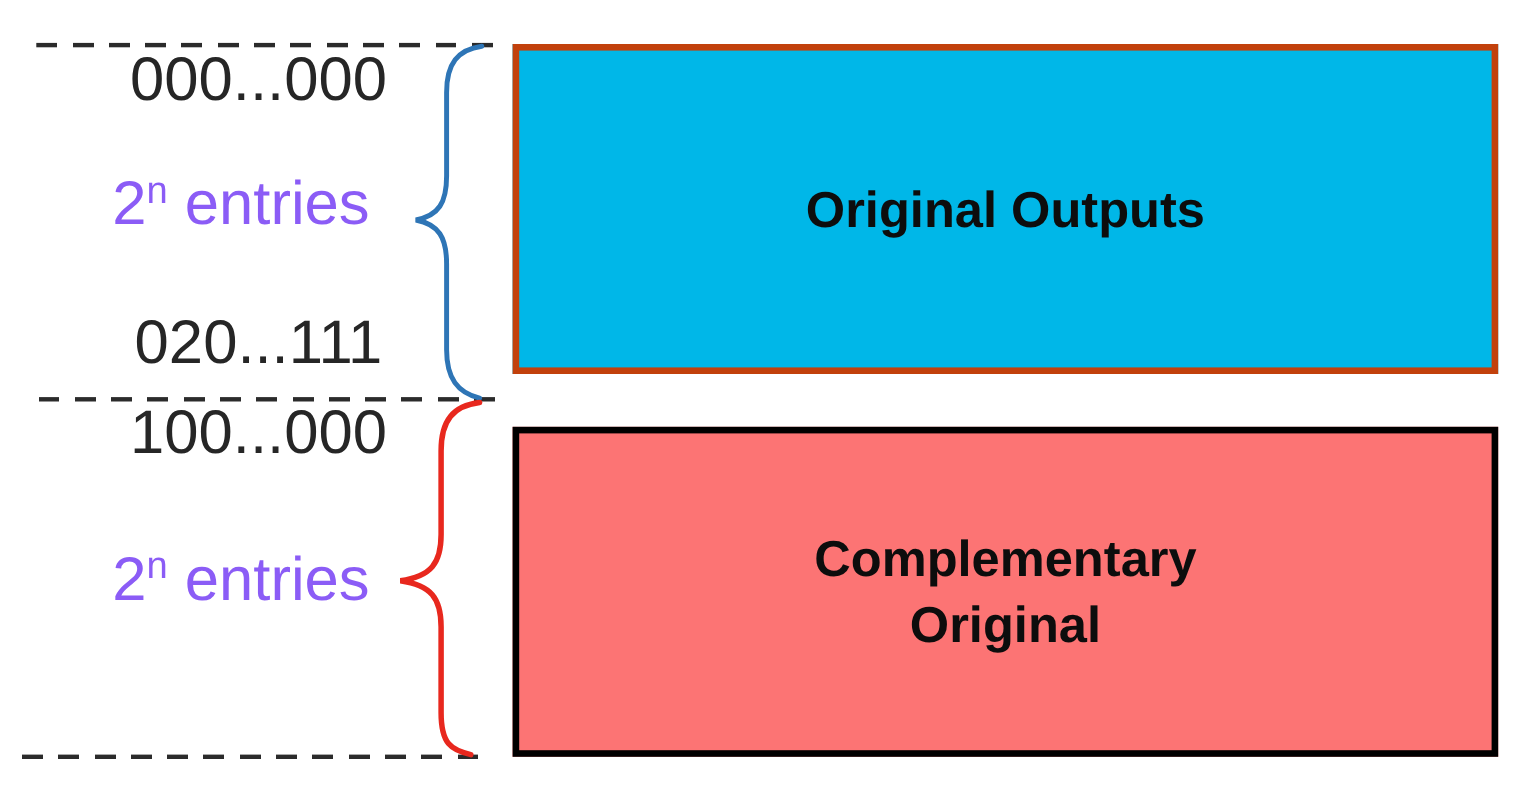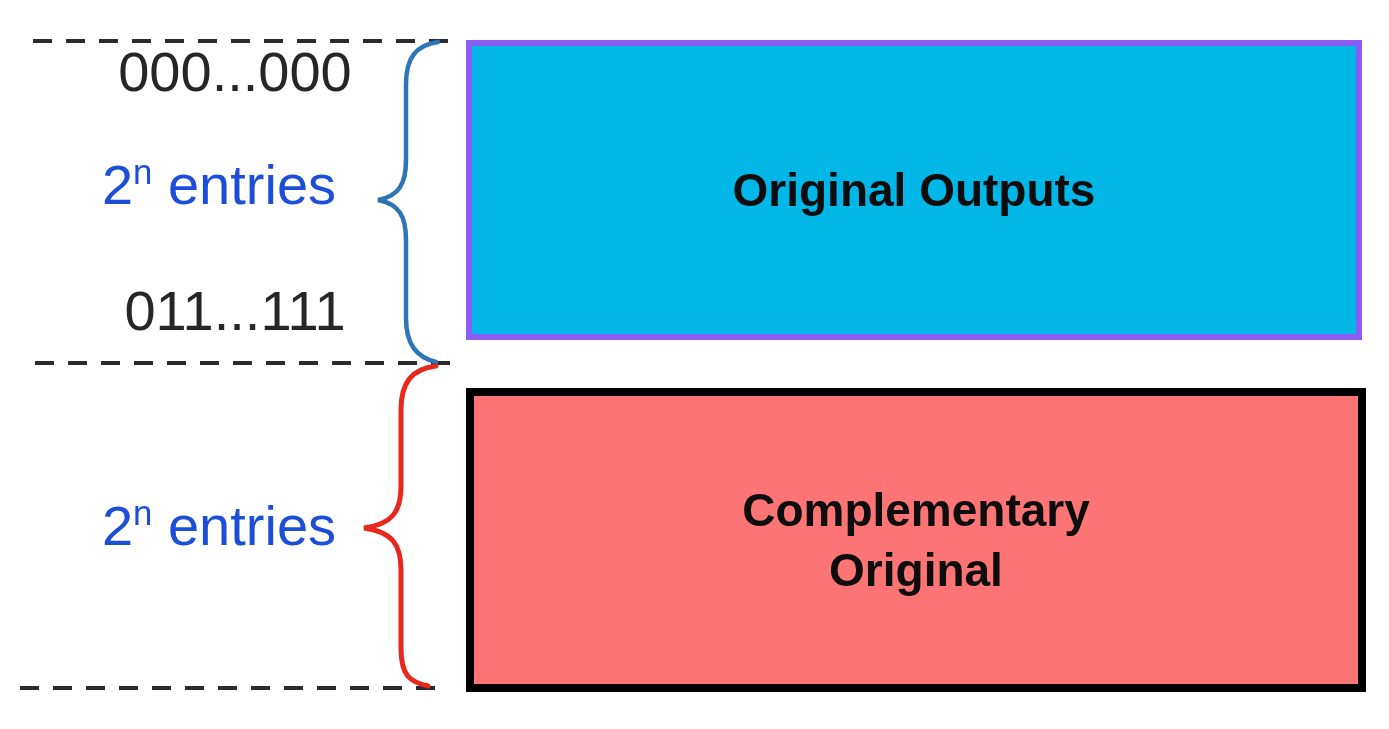--- a/index.html
+++ b/index.html
@@ -40,21 +40,21 @@
     letter-spacing: 0px;
     white-space: nowrap;
   }
   .entries {
     position: absolute;
     left: 0;
     width: 438px;
     text-align: center;
     font-size: 56px;
     line-height: 60px;
-    color: #1d4ed8;
+    color: #8b5cf6;
     white-space: nowrap;
   }
   .entries sup {
     font-size: 62%;
     vertical-align: super;
     line-height: 0;
   }
   .addr-000 { top: 42px;  }
   .ent-top  { top: 155px; }
   .addr-011 { top: 281px; }
@@ -79,43 +79,44 @@
     justify-content: center;
     text-align: center;
     font-weight: bold;
     font-size: 46px;
     line-height: 60px;
     color: #0d0d0d;
   }
   .block-original {
     top: 40px;
     background: #00b7e8;
-    border: 6px solid #8b5cf6;
+    border: 6px solid #c2410c;
   }
   .block-complementary {
     top: 388px;
     background: #fc7474;
-    border: 8px solid #000000;
+    border: 6px solid #000000;
   }
 </style>
 </head>
 <body>
 
 <div class="canvas">
 
   <div class="dash dash-top"></div>
   <div class="dash dash-middle"></div>
   <div class="dash dash-bottom"></div>
 
   <div class="addr addr-000">000...000</div>
 
   <div class="entries ent-top"><span>2</span><sup>n</sup><span> entries</span></div>
 
-  <div class="addr addr-011">011...111</div>
+  <div class="addr addr-011">020...111</div>
 
+  <div class="addr addr-100">100...000</div>
 
   <div class="entries ent-bot"><span>2</span><sup>n</sup><span> entries</span></div>
 
 
   <svg class="brace brace-blue" viewBox="0 0 76 330" xmlns="http://www.w3.org/2000/svg">
     <path d="M68,4 C46,7 36,20 36,46 L36,122 C36,146 29,158 8,162
              C29,166 36,178 36,202 L36,280 C36,306 46,319 66,324" fill="none" stroke="#2e75b6" stroke-width="4.5" stroke-linecap="round"></path>
   </svg>
 
   <svg class="brace brace-red" viewBox="0 0 82 332" xmlns="http://www.w3.org/2000/svg">

